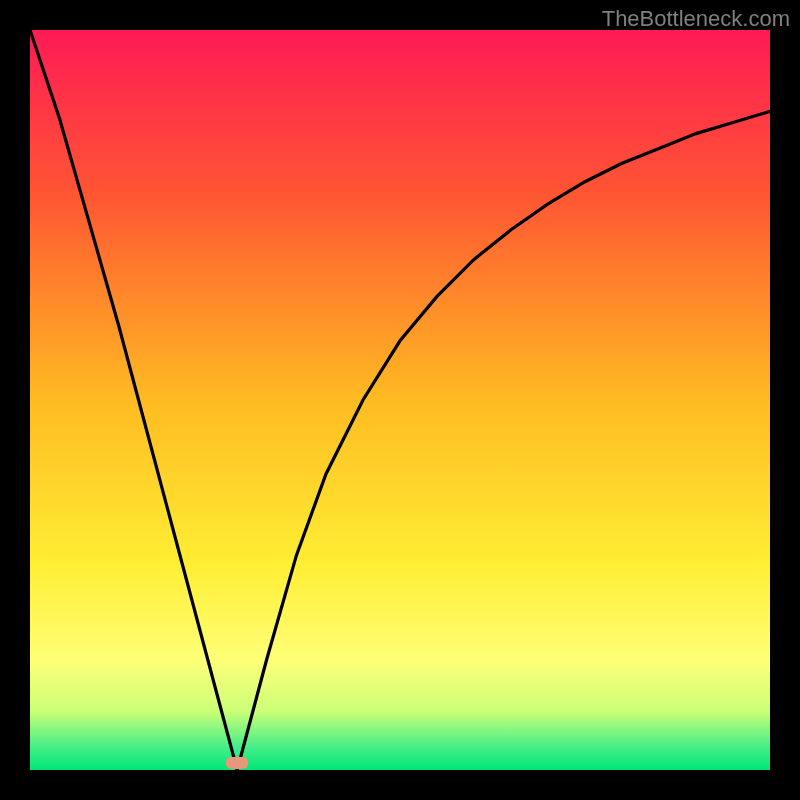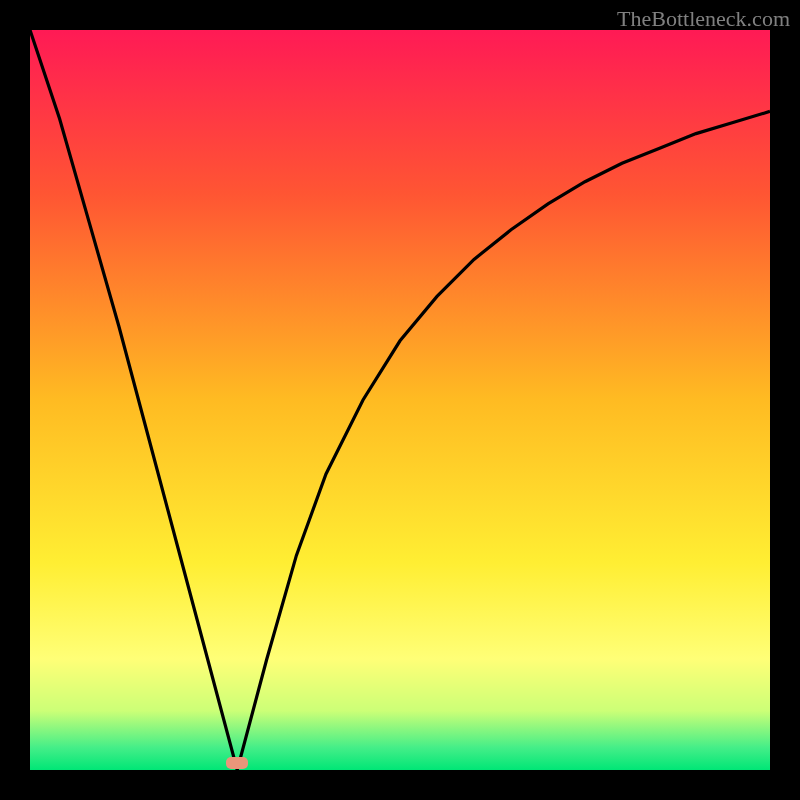--- a/index.html
+++ b/index.html
@@ -8,21 +8,21 @@
     height: 800px;
     background: #000;
     position: relative;
     overflow: hidden;
   }
   .watermark {
     position: absolute;
     top: 6px;
     right: 10px;
     color: #808080;
-    font-family: Liberation Serif, serif;
+    font-family: Liberation Sans, sans-serif;
     font-size: 22px;
     font-weight: 500;
     z-index: 10;
   }
   .frame {
     position: absolute;
     left: 30px;
     top: 30px;
     width: 740px;
     height: 740px;

